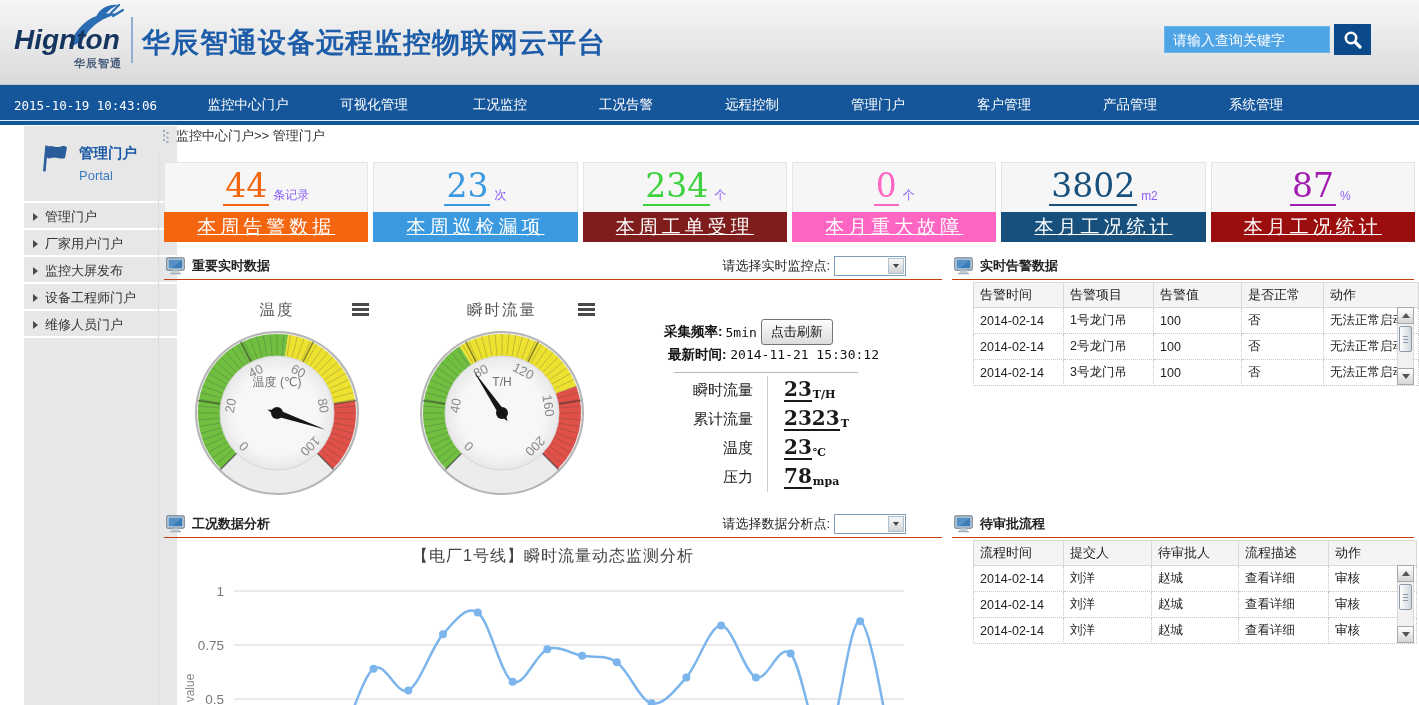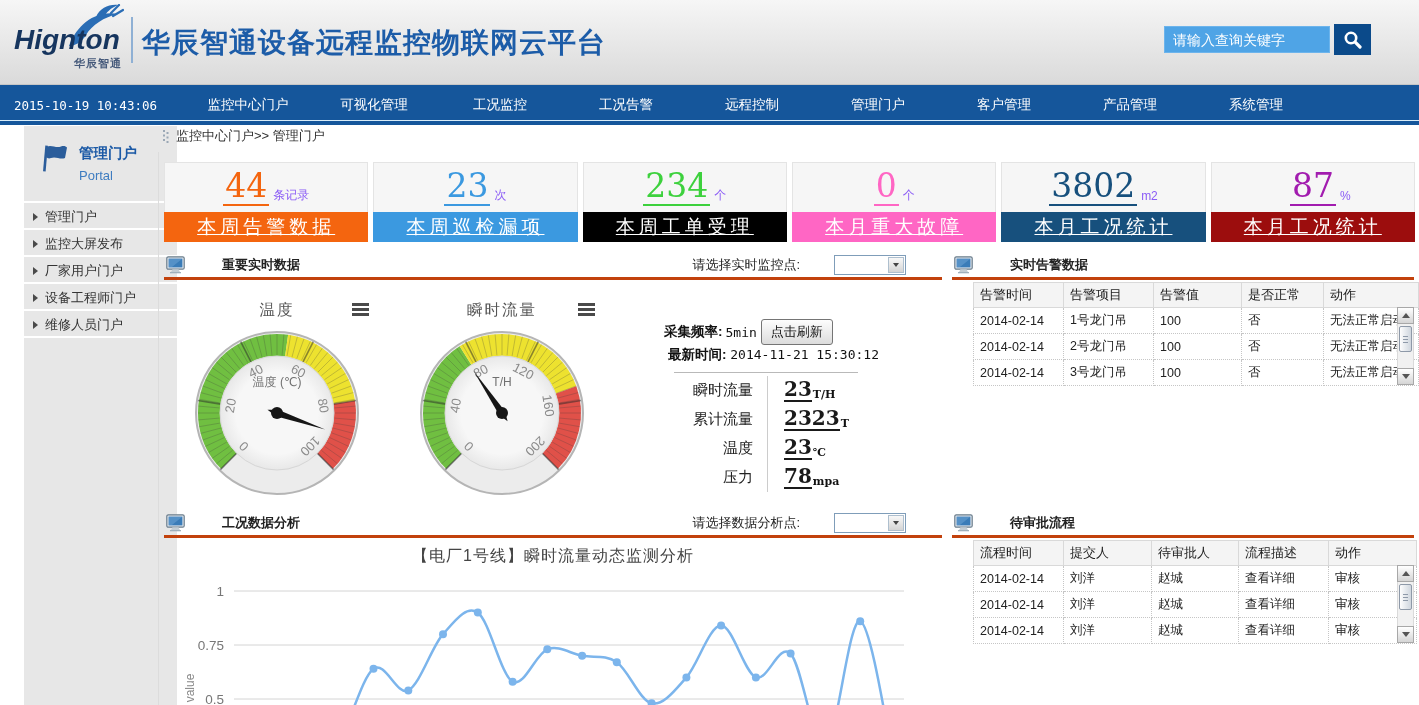--- a/index.html
+++ b/index.html
@@ -51,21 +51,21 @@
   .card-top { height:50px; background:#f6f6f6; border:1px solid #e4e4e4; border-bottom:0;
     display:flex; align-items:center; justify-content:center; }
   .card-num { font-family:"DejaVu Serif","Liberation Serif",serif; font-size:33px; line-height:1;
     border-bottom:2px solid currentColor; padding:0 2px 2px; cursor:pointer; }
   .card-unit { font-size:12px; color:#8b5cf6; margin-left:4px; margin-top:16px; }
   .card-banner { height:30px; color:#fff; font-size:19px; letter-spacing:4px;
     display:flex; align-items:center; justify-content:center; white-space:nowrap;text-decoration:underline; }
 
   
   .panel { position:absolute; }
-  .panel-head { height:28px; border-bottom:3px solid #c2410c; display:flex; align-items:center;gap:30px; }
+  .panel-head { height:28px; border-bottom:1px solid #c2410c; display:flex; align-items:center; }
   .monitor-icon { display:inline-flex; margin-left:2px; }
   .panel-title { font-size:13px; font-weight:bold; color:#222; margin-left:6px; }
   .ph-spacer { flex:1; }
   .selector-label { font-size:13px; color:#222; }
   .select { width:72px; height:20px; background:#fff; border:1px solid #7f9db9; margin:0 36px 0 4px; position:relative; cursor:pointer; }
   .select-btn { position:absolute; right:1px; top:1px; bottom:1px; width:16px;
     background:linear-gradient(#f8f8f8,#d4d4d4); border:1px solid #aebfce; display:flex; align-items:center; justify-content:center; }
   .select-btn::after { content:""; width:0; height:0; border-top:4px solid #444; border-left:3.5px solid transparent; border-right:3.5px solid transparent; }
 
   .rt-panel { left:164px; top:252px; width:778px; height:250px; }
@@ -170,22 +170,22 @@
         <rect x="2.2" y="0.5" width="2.6" height="26" fill="#2b5d9b" transform="rotate(5 3.5 13)"></rect>
         <path d="M5 1.5 C10 -0.5 14 3.5 19 1.5 C22 0.5 24 1.5 25 2.5 L23 13 C18 15 14 11 9 13 C7 13.8 5.5 13.3 4.2 12.3 Z" fill="#2b5d9b"></path>
       </svg>
       <div>
         <div class="portal-title">管理门户</div>
         <div class="portal-sub">Portal</div>
       </div>
     </div>
     <div class="side-menu">
         <div class="side-item">管理门户</div>
+        <div class="side-item">厂家用户门户</div>
         <div class="side-item">监控大屏发布</div>
-        <div class="side-item">厂家用户门户</div>
         <div class="side-item">设备工程师门户</div>
         <div class="side-item">维修人员门户</div>
       </div>
   </aside>
 
   <div class="breadcrumb">
     <svg class="crumb-dots" width="6" height="13" viewBox="0 0 6 13">
       <g fill="#9aa7b5">
           <rect x="0" y="0" width="2" height="2"></rect>
           <rect x="3.5" y="2" width="2" height="2"></rect>
@@ -212,21 +212,21 @@
           <span class="card-num" style="color: rgb(59, 153, 224);">23</span>
           <span class="card-unit">次</span>
         </div>
         <div class="card-banner" style="background: rgb(59, 153, 224);">本周巡检漏项</div>
       </div>
       <div class="card">
         <div class="card-top">
           <span class="card-num" style="color: rgb(61, 209, 61);">234</span>
           <span class="card-unit">个</span>
         </div>
-        <div class="card-banner" style="background: #000000;">本周工单受理</div>
+        <div class="card-banner" style="background: #7f1d1d;">本周工单受理</div>
       </div>
       <div class="card">
         <div class="card-top">
           <span class="card-num" style="color: rgb(255, 102, 196);">0</span>
           <span class="card-unit">个</span>
         </div>
         <div class="card-banner" style="background: rgb(255, 102, 196);">本月重大故障</div>
       </div>
       <div class="card">
         <div class="card-top">

